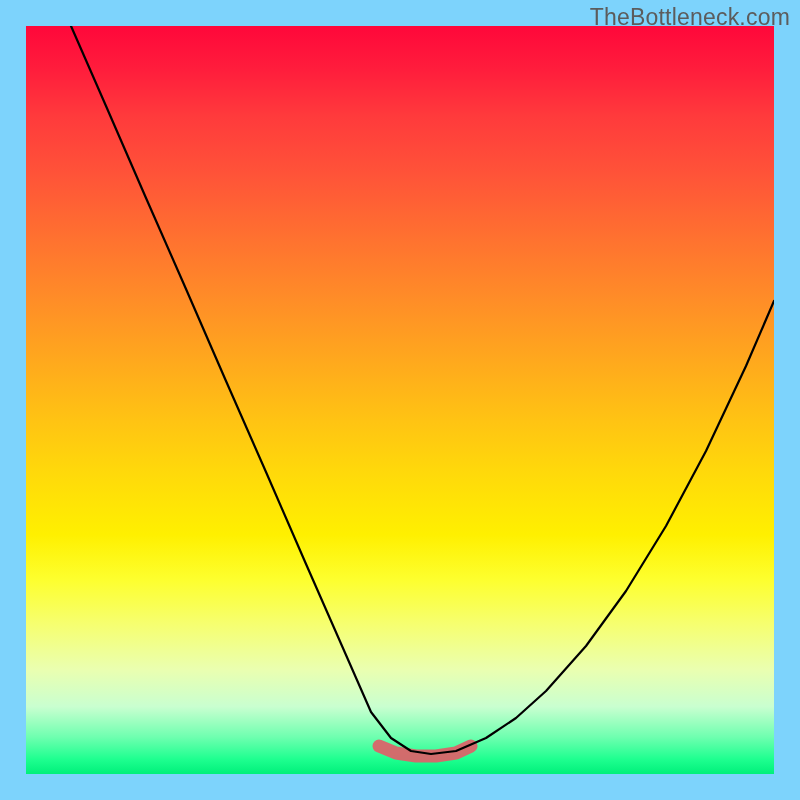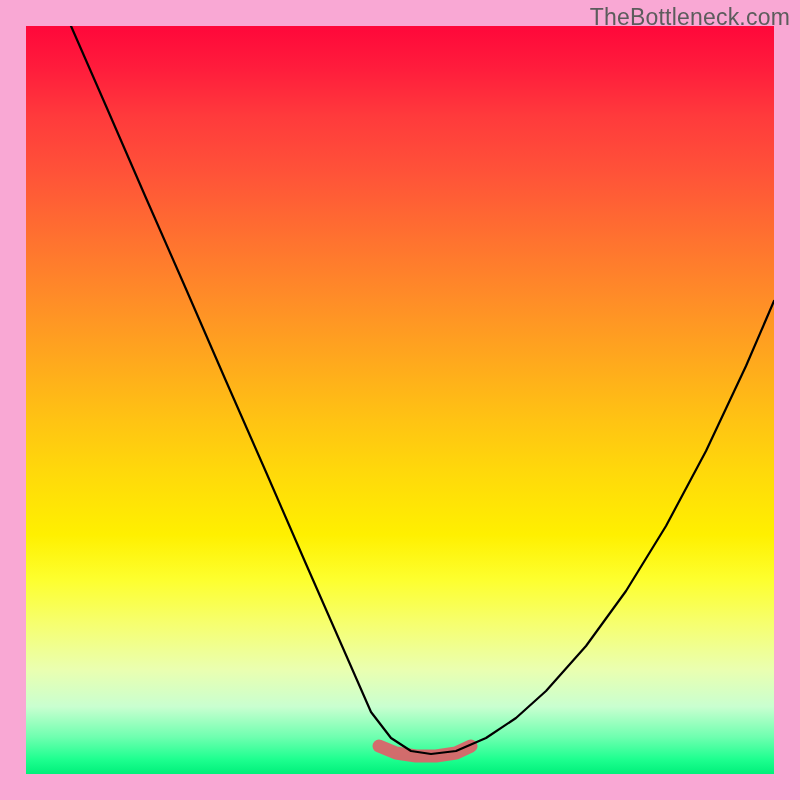--- a/index.html
+++ b/index.html
@@ -8,21 +8,21 @@
     width: 800px;
     height: 800px;
     overflow: hidden;
     background: #000;
     font-family: Arial, Helvetica, sans-serif;
   }
   .frame {
     position: relative;
     width: 800px;
     height: 800px;
-    background: #f9a8d4;
+    background: #7dd3fc;
   }
   .plot-area {
     position: absolute;
     left: 26px;
     top: 26px;
     width: 748px;
     height: 748px;
     overflow: hidden;
   }
   .gradient-bg {

